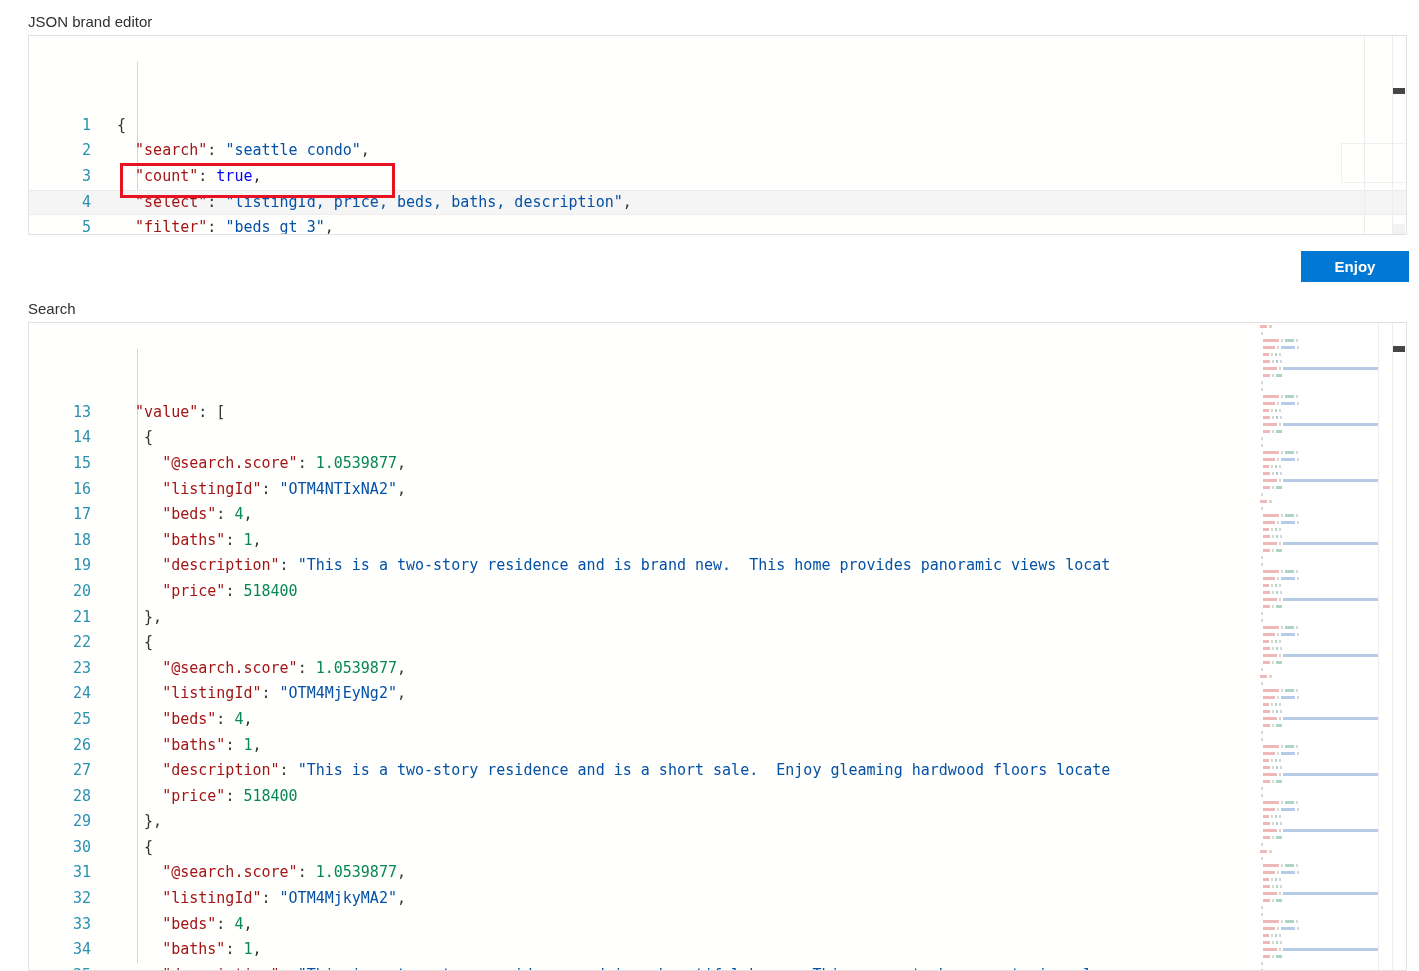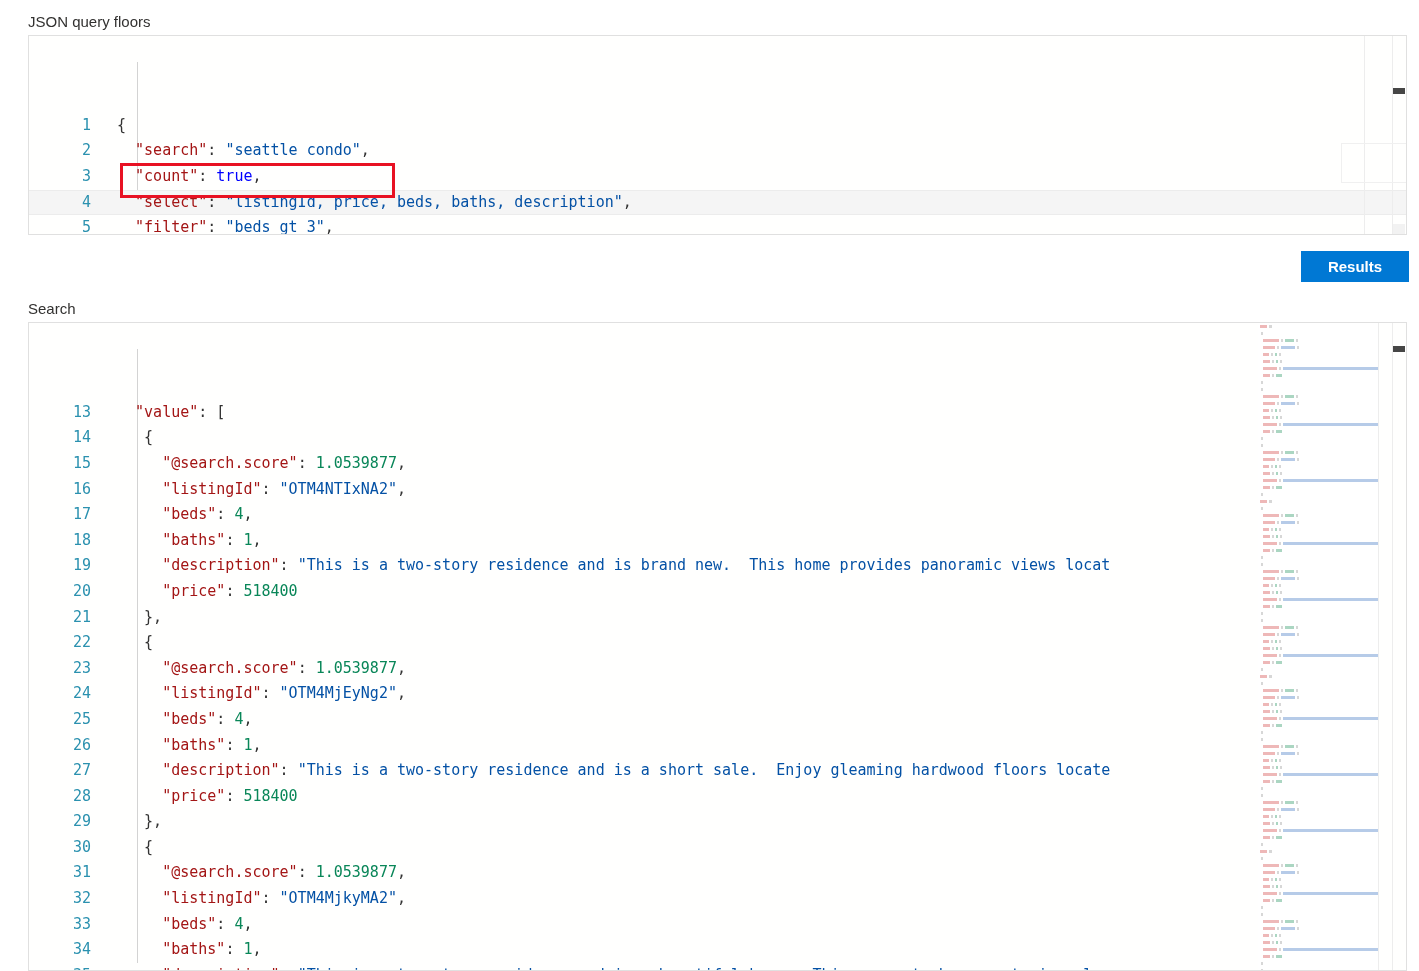--- a/index.html
+++ b/index.html
@@ -165,21 +165,21 @@
     position: absolute;
     border: 1px solid #f0f0f0;
     box-sizing: border-box;
   }
 </style>
 </head>
 <body>
 
 <div class="page">
 
-  <div class="section-label" id="label-json-editor">JSON query floors</div>
+  <div class="section-label" id="label-json-editor">JSON brand editor</div>
 
   <div class="editor-panel" id="json-editor-panel">
     <div class="editor-inner">
       <div class="code-area" id="json-code">
         <div class="guide" id="json-guide" style="top: 25.6px; height: 132px;"></div>
       <div class="code-line"><span class="ln">1</span><span class="gutter-gap"></span><span class="code-text"><span class="t-punc">{</span></span></div><div class="code-line"><span class="ln">2</span><span class="gutter-gap"></span><span class="code-text"><span class="t-key">  "search"</span><span class="t-punc">: </span><span class="t-str">"seattle condo"</span><span class="t-punc">,</span></span></div><div class="code-line"><span class="ln">3</span><span class="gutter-gap"></span><span class="code-text"><span class="t-key">  "count"</span><span class="t-punc">: </span><span class="t-bool">true</span><span class="t-punc">,</span></span></div><div class="code-line current"><span class="ln">4</span><span class="gutter-gap"></span><span class="code-text"><span class="t-key">  "select"</span><span class="t-punc">: </span><span class="t-str">"listingId, price, beds, baths, description"</span><span class="t-punc">,</span></span></div><div class="code-line"><span class="ln">5</span><span class="gutter-gap"></span><span class="code-text"><span class="t-key">  "filter"</span><span class="t-punc">: </span><span class="t-str">"beds gt 3"</span><span class="t-punc">,</span></span></div></div>
 
       <div class="vscroll" style="right:28px;">
         <div class="vscroll-left-edge"></div>
       </div>
@@ -187,21 +187,21 @@
         <div class="vscroll-left-edge"></div>
         <div class="scroll-decoration" style="top:52px;"></div>
         <div class="scroll-thumb-notch" style="bottom:0px;"></div>
       </div>
       <div class="overview-box" style="left:1312px; top:107px; width:66px; height:40px;"></div>
     </div>
   </div>
 
   <div id="annotation-box"></div>
 
-  <button id="search-button">Results</button>
+  <button id="search-button">Enjoy</button>
 
   <div class="section-label" id="label-results">Search</div>
 
   <div class="editor-panel" id="results-panel">
     <div class="editor-inner">
       <div class="code-area" id="results-code">
         <div class="guide" id="results-guide" style="top: 25.6px; height: 614.4px;"></div>
       <div class="code-line"><span class="ln">13</span><span class="gutter-gap"></span><span class="code-text"><span class="t-key">  "value"</span><span class="t-punc">: [</span></span></div><div class="code-line"><span class="ln">14</span><span class="gutter-gap"></span><span class="code-text"><span class="t-punc">   {</span></span></div><div class="code-line"><span class="ln">15</span><span class="gutter-gap"></span><span class="code-text"><span class="t-key">     "@search.score"</span><span class="t-punc">: </span><span class="t-num">1.0539877</span><span class="t-punc">,</span></span></div><div class="code-line"><span class="ln">16</span><span class="gutter-gap"></span><span class="code-text"><span class="t-key">     "listingId"</span><span class="t-punc">: </span><span class="t-str">"OTM4NTIxNA2"</span><span class="t-punc">,</span></span></div><div class="code-line"><span class="ln">17</span><span class="gutter-gap"></span><span class="code-text"><span class="t-key">     "beds"</span><span class="t-punc">: </span><span class="t-num">4</span><span class="t-punc">,</span></span></div><div class="code-line"><span class="ln">18</span><span class="gutter-gap"></span><span class="code-text"><span class="t-key">     "baths"</span><span class="t-punc">: </span><span class="t-num">1</span><span class="t-punc">,</span></span></div><div class="code-line"><span class="ln">19</span><span class="gutter-gap"></span><span class="code-text"><span class="t-key">     "description"</span><span class="t-punc">: </span><span class="t-str">"This is a two-story residence and is brand new.  This home provides panoramic views locat</span></span></div><div class="code-line"><span class="ln">20</span><span class="gutter-gap"></span><span class="code-text"><span class="t-key">     "price"</span><span class="t-punc">: </span><span class="t-num">518400</span></span></div><div class="code-line"><span class="ln">21</span><span class="gutter-gap"></span><span class="code-text"><span class="t-punc">   },</span></span></div><div class="code-line"><span class="ln">22</span><span class="gutter-gap"></span><span class="code-text"><span class="t-punc">   {</span></span></div><div class="code-line"><span class="ln">23</span><span class="gutter-gap"></span><span class="code-text"><span class="t-key">     "@search.score"</span><span class="t-punc">: </span><span class="t-num">1.0539877</span><span class="t-punc">,</span></span></div><div class="code-line"><span class="ln">24</span><span class="gutter-gap"></span><span class="code-text"><span class="t-key">     "listingId"</span><span class="t-punc">: </span><span class="t-str">"OTM4MjEyNg2"</span><span class="t-punc">,</span></span></div><div class="code-line"><span class="ln">25</span><span class="gutter-gap"></span><span class="code-text"><span class="t-key">     "beds"</span><span class="t-punc">: </span><span class="t-num">4</span><span class="t-punc">,</span></span></div><div class="code-line"><span class="ln">26</span><span class="gutter-gap"></span><span class="code-text"><span class="t-key">     "baths"</span><span class="t-punc">: </span><span class="t-num">1</span><span class="t-punc">,</span></span></div><div class="code-line"><span class="ln">27</span><span class="gutter-gap"></span><span class="code-text"><span class="t-key">     "description"</span><span class="t-punc">: </span><span class="t-str">"This is a two-story residence and is a short sale.  Enjoy gleaming hardwood floors locate</span></span></div><div class="code-line"><span class="ln">28</span><span class="gutter-gap"></span><span class="code-text"><span class="t-key">     "price"</span><span class="t-punc">: </span><span class="t-num">518400</span></span></div><div class="code-line"><span class="ln">29</span><span class="gutter-gap"></span><span class="code-text"><span class="t-punc">   },</span></span></div><div class="code-line"><span class="ln">30</span><span class="gutter-gap"></span><span class="code-text"><span class="t-punc">   {</span></span></div><div class="code-line"><span class="ln">31</span><span class="gutter-gap"></span><span class="code-text"><span class="t-key">     "@search.score"</span><span class="t-punc">: </span><span class="t-num">1.0539877</span><span class="t-punc">,</span></span></div><div class="code-line"><span class="ln">32</span><span class="gutter-gap"></span><span class="code-text"><span class="t-key">     "listingId"</span><span class="t-punc">: </span><span class="t-str">"OTM4MjkyMA2"</span><span class="t-punc">,</span></span></div><div class="code-line"><span class="ln">33</span><span class="gutter-gap"></span><span class="code-text"><span class="t-key">     "beds"</span><span class="t-punc">: </span><span class="t-num">4</span><span class="t-punc">,</span></span></div><div class="code-line"><span class="ln">34</span><span class="gutter-gap"></span><span class="code-text"><span class="t-key">     "baths"</span><span class="t-punc">: </span><span class="t-num">1</span><span class="t-punc">,</span></span></div><div class="code-line"><span class="ln">35</span><span class="gutter-gap"></span><span class="code-text"><span class="t-key">     "description"</span><span class="t-punc">: </span><span class="t-str">"This is a two-story residence and is a beautiful home.  This property has great views loc</span></span></div></div>
 
       <div class="minimap" id="results-minimap" style="right:28px;">

